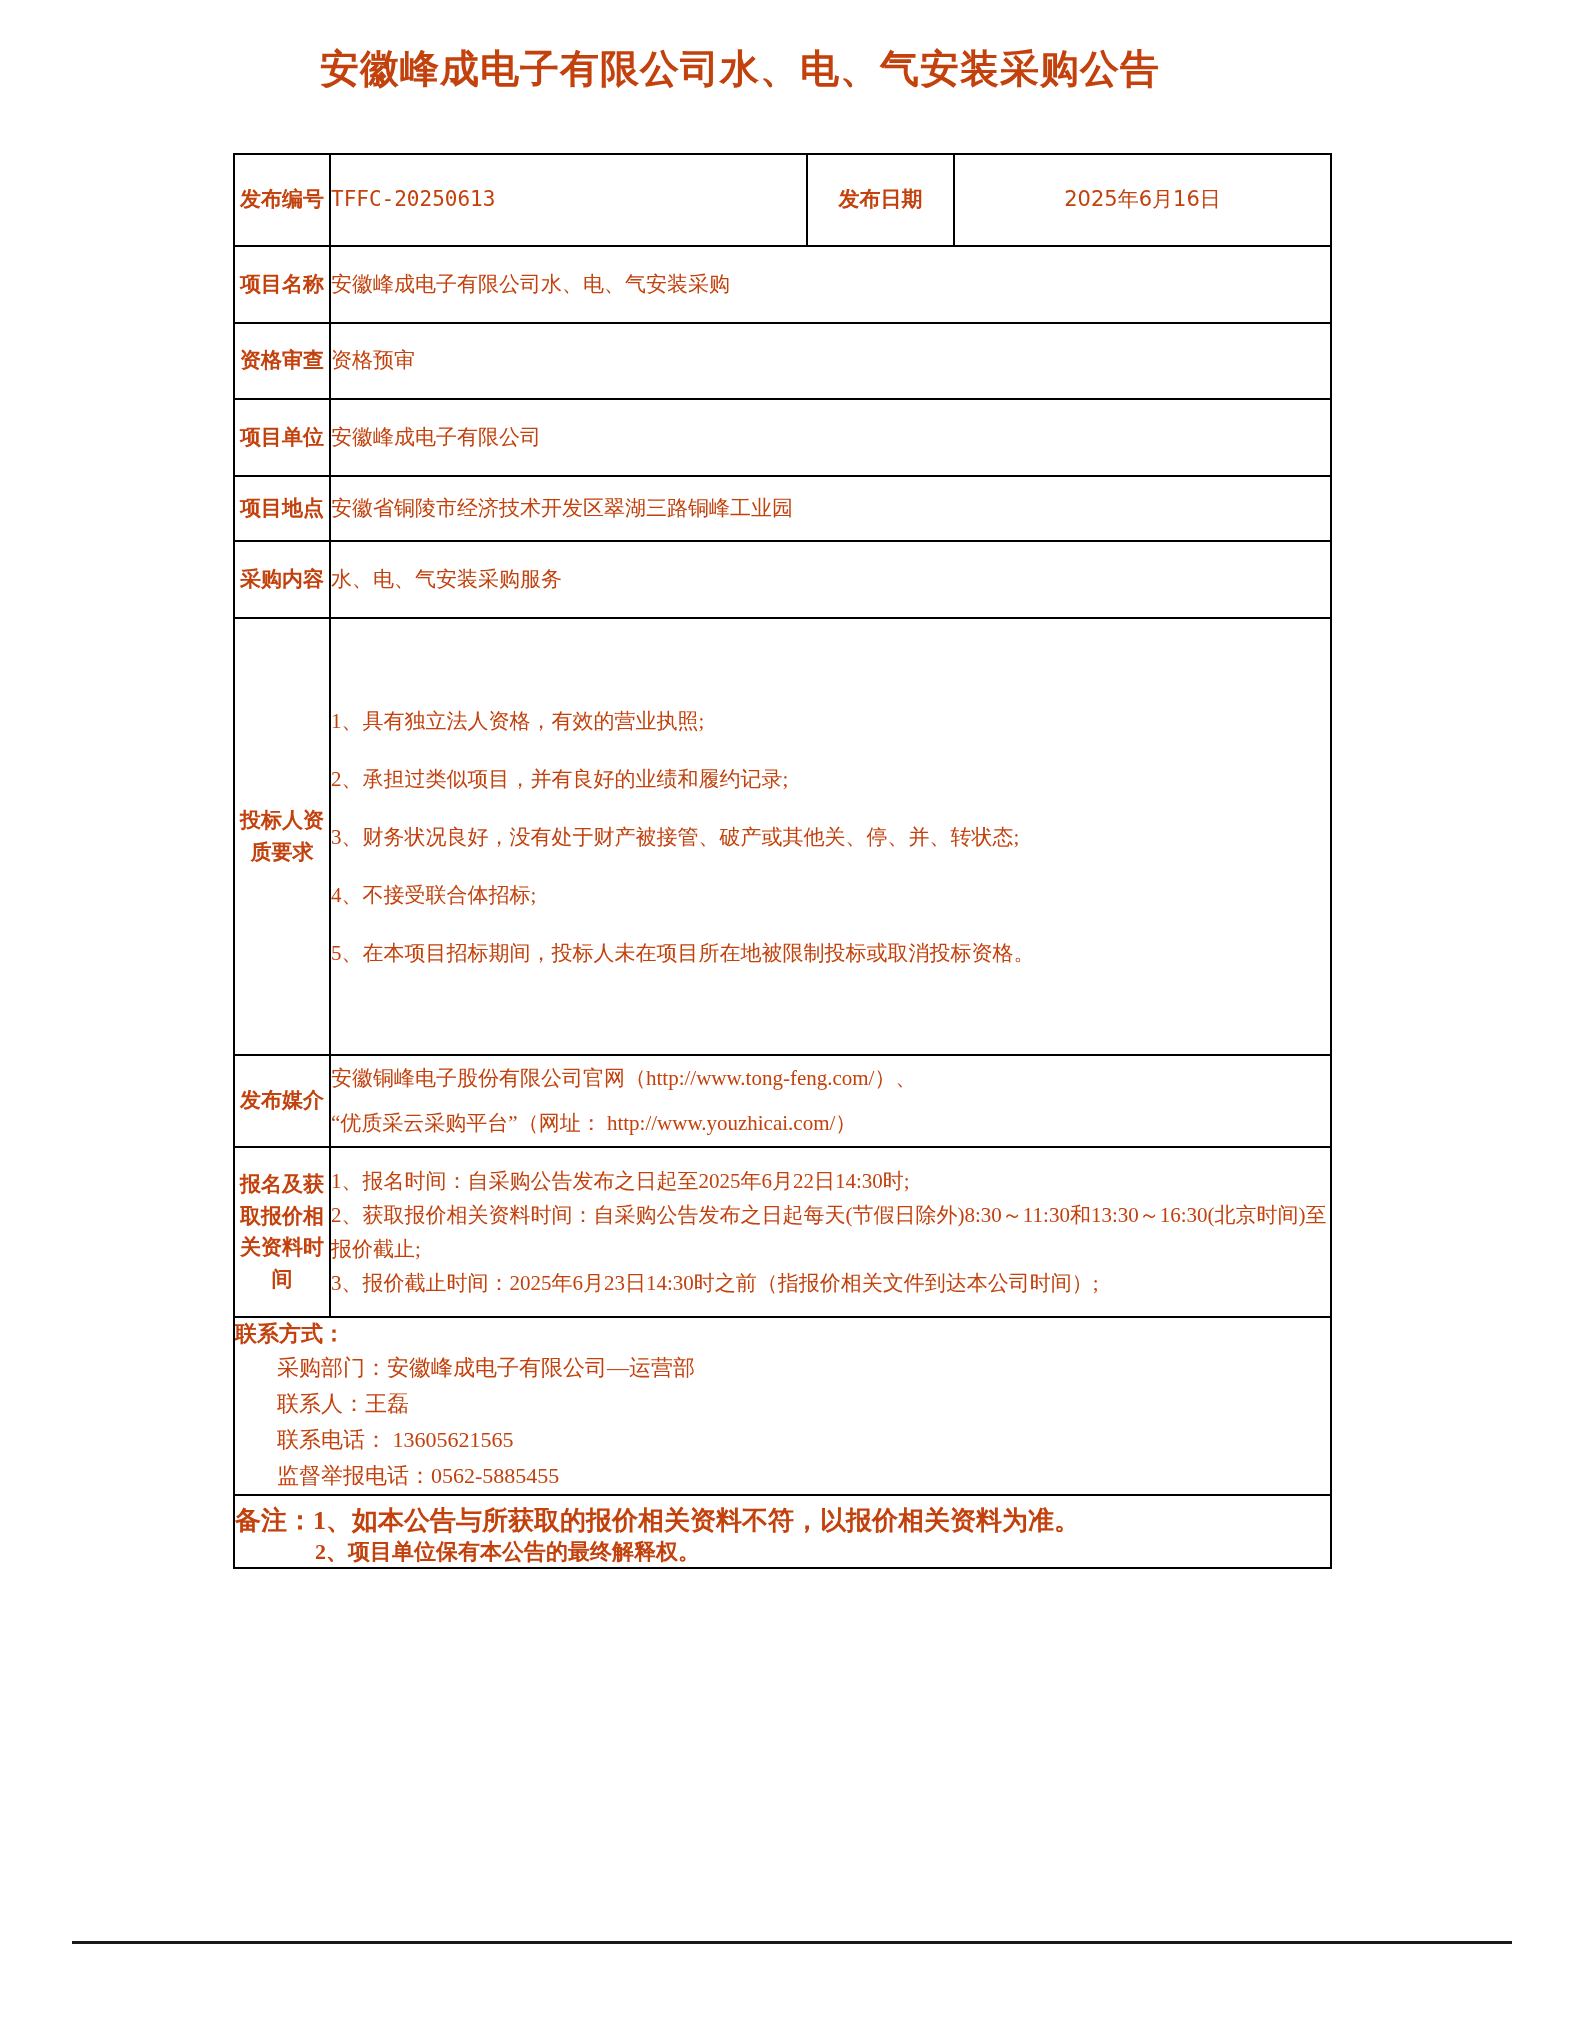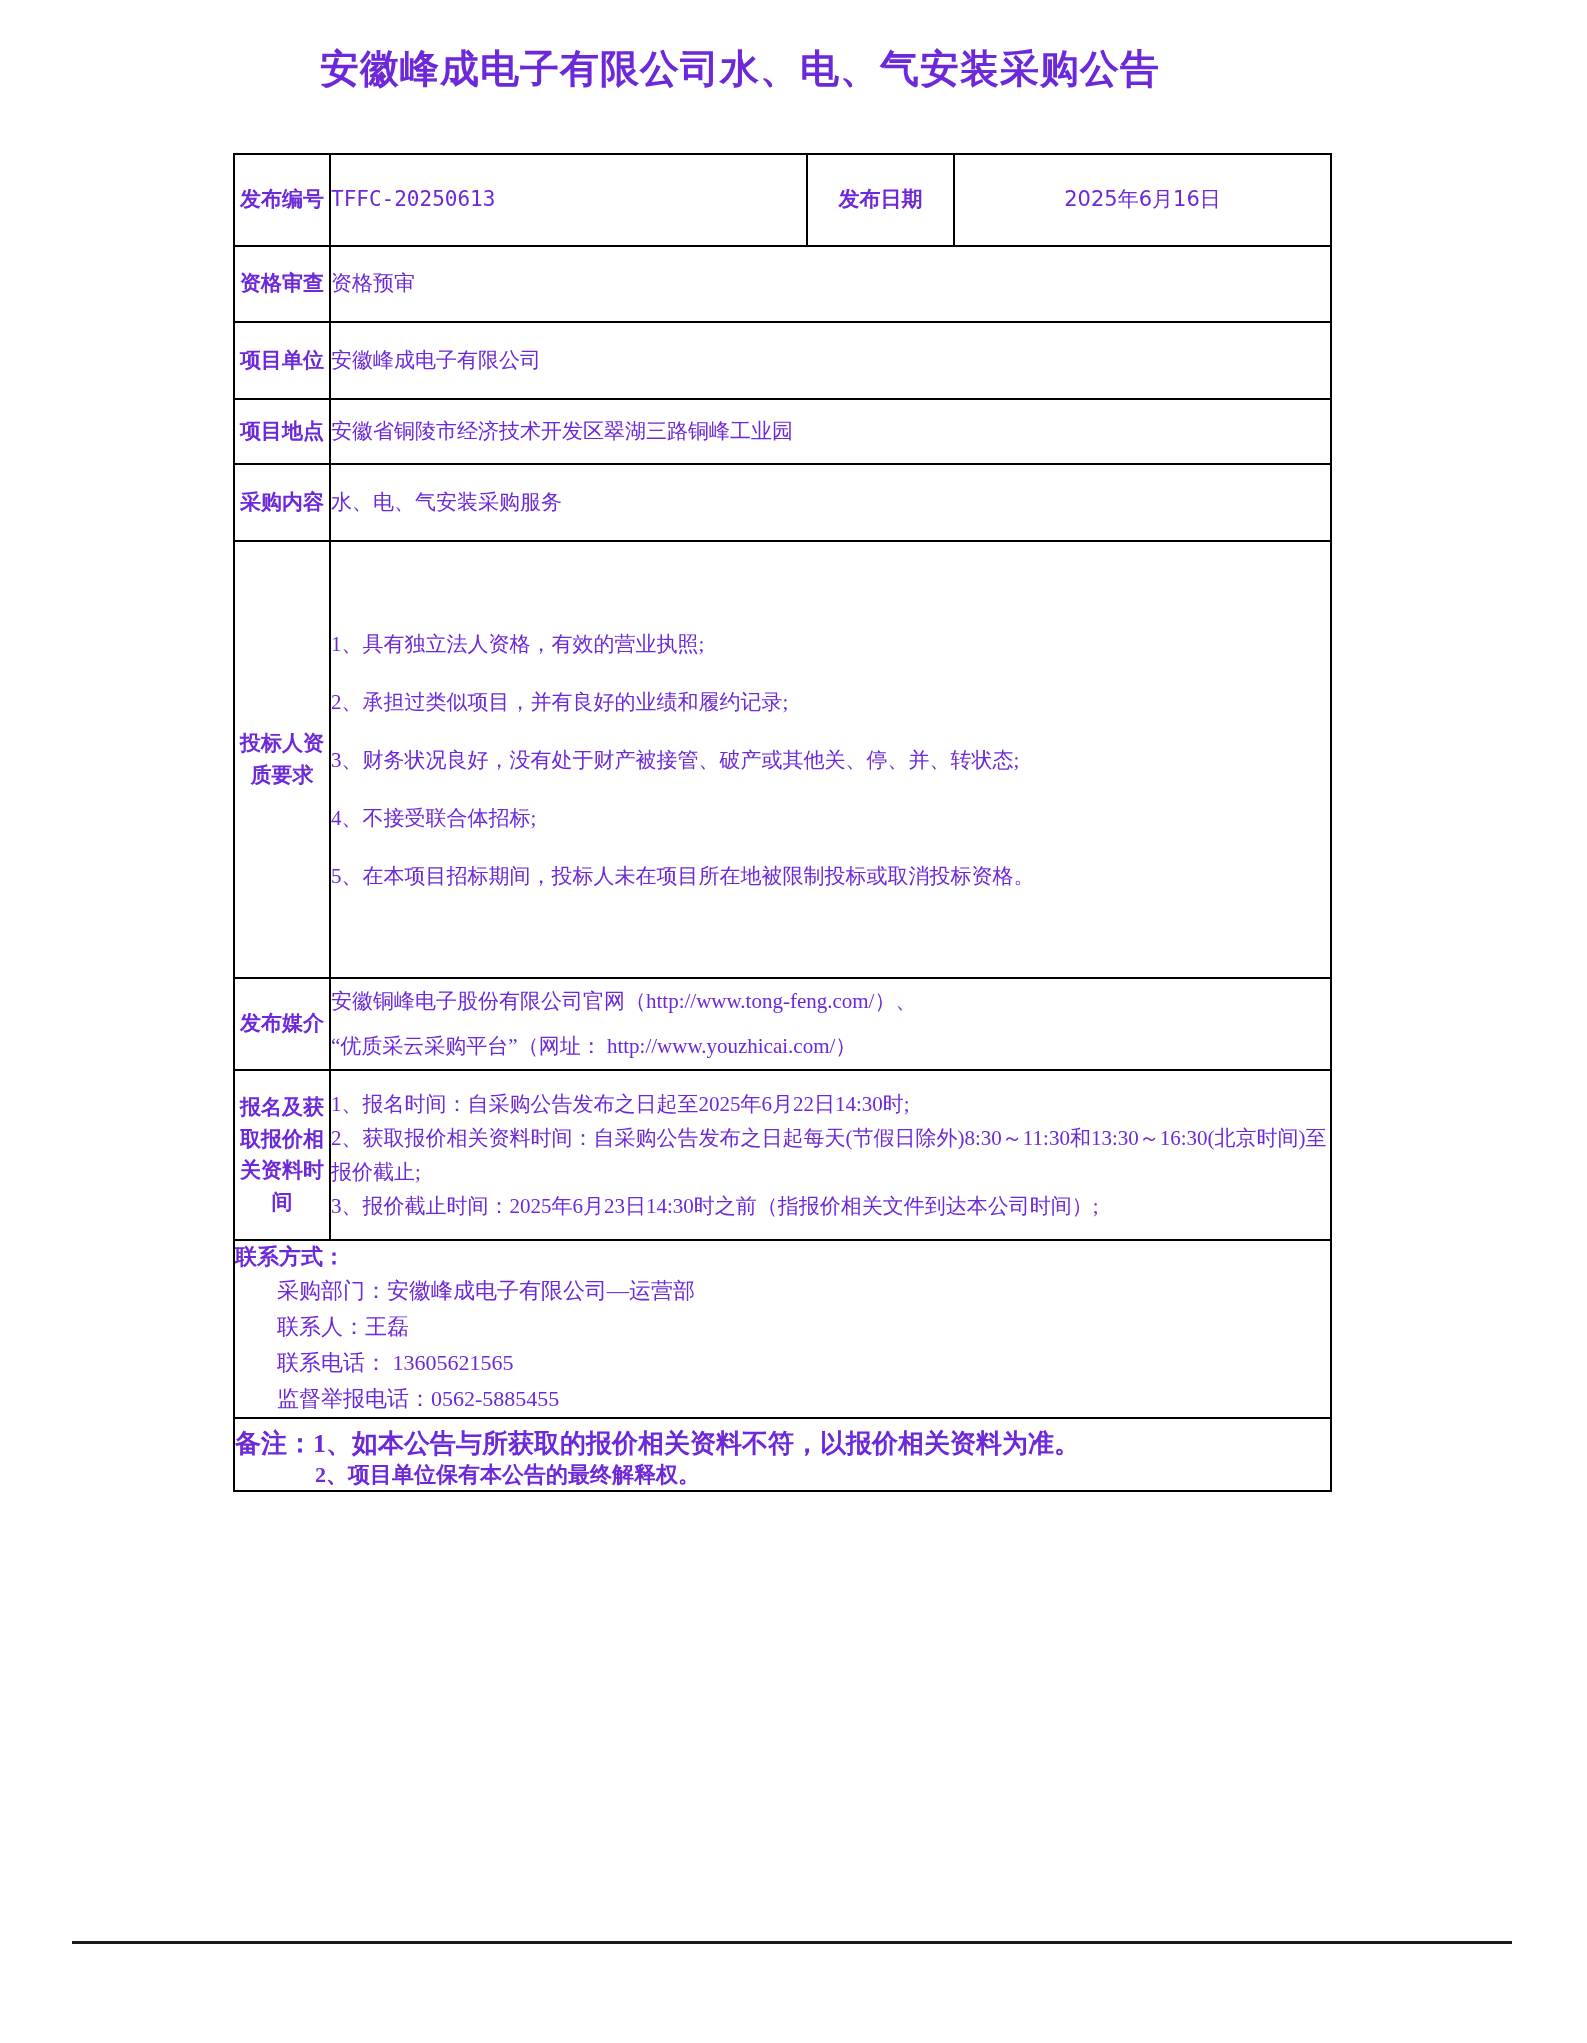--- a/index.html
+++ b/index.html
@@ -1,21 +1,21 @@
 <!DOCTYPE html>
 <html><head>
 <meta charset="utf-8">
 <style>
   html,body{margin:0;padding:0;background:#ffffff;}
   #page{
     position:relative;
     width:1587px;height:2043px;
     background:#ffffff;
     font-family:"Liberation Serif","DejaVu Serif",serif;
-    color:#6d28d9;
+    color:#c2410c;
     overflow:hidden;
   }
   .title{
     position:absolute;
     top:42px;left:0;width:1480px;
     text-align:center;
     font-family:"Liberation Sans","DejaVu Sans",sans-serif;
     font-weight:bold;
     font-size:39px;
     letter-spacing:1px;
@@ -85,20 +85,24 @@
     </colgroup>
 
     <tbody>
         <tr style="height:92px">
       <td class="lbl">发布编号</td>
       <td class="val mono">TFFC-20250613</td>
       <td class="lbl">发布日期</td>
       <td class="val center num">2025年6月16日</td>
     </tr>
 
+    <tr style="height:77px">
+      <td class="lbl">项目名称</td>
+      <td class="val" colspan="3">安徽峰成电子有限公司水、电、气安装采购</td>
+    </tr>
 
     <tr style="height:76px">
       <td class="lbl">资格审查</td>
       <td class="val" colspan="3">资格预审</td>
     </tr>
 
     <tr style="height:77px">
       <td class="lbl">项目单位</td>
       <td class="val" colspan="3">安徽峰成电子有限公司</td>
     </tr>

